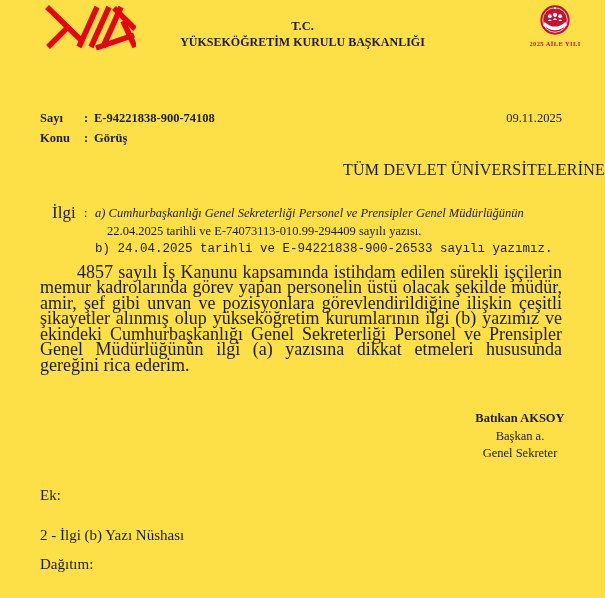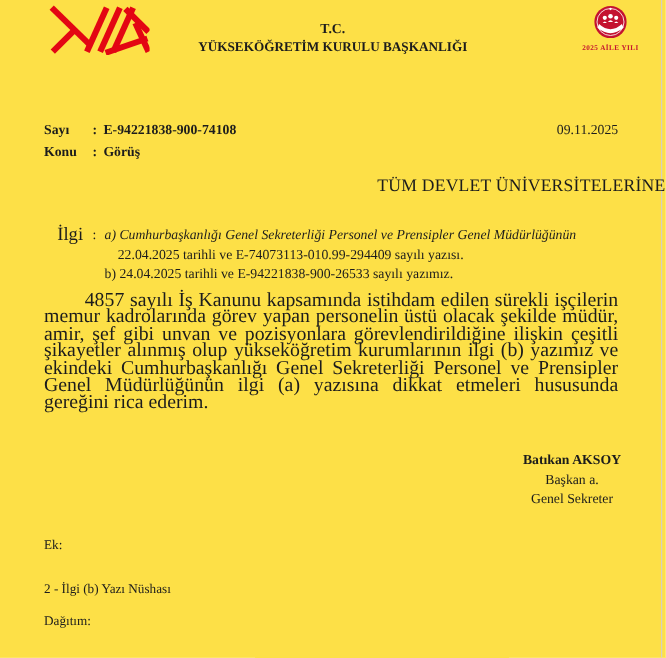--- a/index.html
+++ b/index.html
@@ -41,35 +41,35 @@
   .recipient{
     position:absolute;left:0;top:162px;width:605px;text-align:right;
     font-size:16px;line-height:15px;letter-spacing:.2px;
   }
   
   .ilgi-label{position:absolute;left:28px;top:206px;font-size:17px;line-height:14px;margin-left:24px;}
   .ilgi-colon{position:absolute;left:84px;top:206px;font-size:12.5px;line-height:14px;}
   .ilgi-line{position:absolute;font-size:12.5px;line-height:14px;white-space:nowrap;}
   .ilgi-l0{left:95px;top:206px;font-style:italic;}
   .ilgi-l1{left:107px;top:224px;}
-  .ilgi-l2{left:95px;top:242px;}
+  .ilgi-l2{left:95px;top:242px;font-family:Liberation Mono, monospace;}
   
   .body-par{
     position:absolute;left:40px;top:265px;width:522px;
     font-size:18px;line-height:15.45px;
     text-align:justify;text-indent:37px;margin:0;
   }
   
   .signature{
     position:absolute;left:430px;top:410px;width:180px;text-align:center;
     font-size:12.5px;line-height:17.5px;
   }
   .sig-name{font-weight:bold;}
   
-  .blk-line{position:absolute;left:40px;font-size:12px;line-height:14px;white-space:nowrap;}
+  .blk-line{position:absolute;left:40px;font-size:15px;line-height:14px;white-space:nowrap;}
 </style>
 </head>
 <body>
 
 <div class="page">
 
   <div class="edge-line"></div>
 
   <div class="logo-left">
     <svg width="92" height="46" viewBox="0 0 184 92" xmlns="http://www.w3.org/2000/svg">

